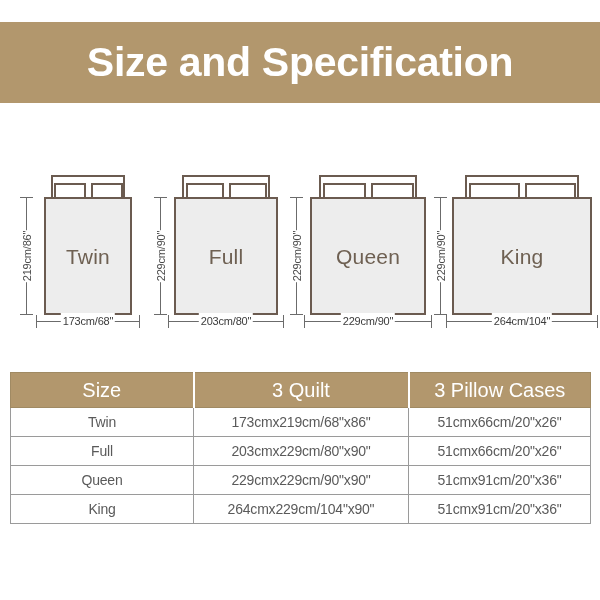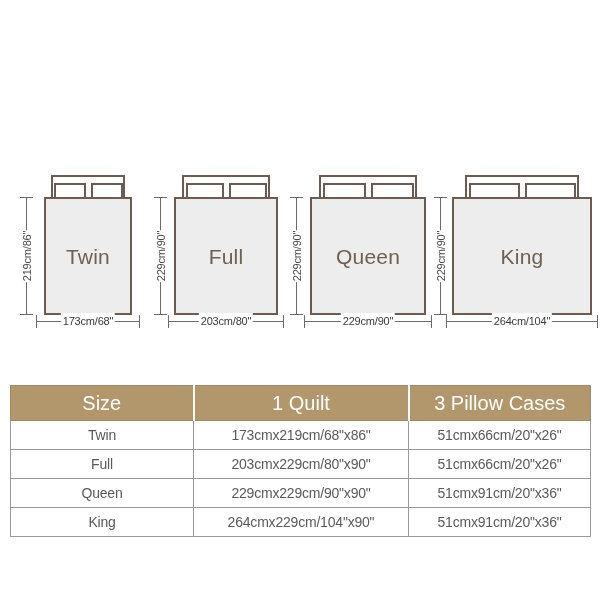--- a/index.html
+++ b/index.html
@@ -95,21 +95,21 @@
     position: absolute; left: 50%; top: 0;
     transform: translateX(-50%);
     font-size: 11px; color: #3b3b3b; white-space: nowrap;
     background: #ffffff; padding: 0 2px; letter-spacing: -0.2px;
     line-height: 16px;
   }
 
   
   .spec-table {
     position: absolute;
-    left: 10px; top: 385px;
+    left: 10px; top: 372px;
     width: 580px;
     border-collapse: collapse;
     table-layout: fixed;
     border-radius: 27px;
   }
   .spec-table th, .spec-table td {
     border: 1px solid #9a9a9a;
     text-align: center;
     vertical-align: middle;
   }
@@ -131,20 +131,23 @@
   }
   .c1 { width: 183px; }
   .c2 { width: 215px; }
   .c3 { width: 182px; }
 </style>
 </head>
 <body>
 
 <div id="page">
 
+  <div class="banner">
+    <div class="banner-title">Size and Specification</div>
+  </div>
 
   <div class="beds">
 
     <div class="bed-cell" style="left:8px; width:142px;">
       <div class="vdim" style="left:8px;">
         <div class="vline"></div>
         <div class="vcap top"></div>
         <div class="vcap bot"></div>
         <div class="vlabel">219cm/86"</div>
       </div>
@@ -240,21 +243,21 @@
         <div class="hlabel">264cm/104"</div>
       </div>
     </div>
 
   </div>
 
   <table class="spec-table">
     <thead>
       <tr>
         <th class="c1">Size</th>
-        <th class="c2 col-div">1 Quilt</th>
+        <th class="c2 col-div">3 Quilt</th>
         <th class="c3 col-div">3 Pillow Cases</th>
       </tr>
     </thead>
     <tbody>
       <tr>
         <td>Twin</td>
         <td>173cmx219cm/68"x86"</td>
         <td>51cmx66cm/20"x26"</td>
       </tr>
       <tr>

